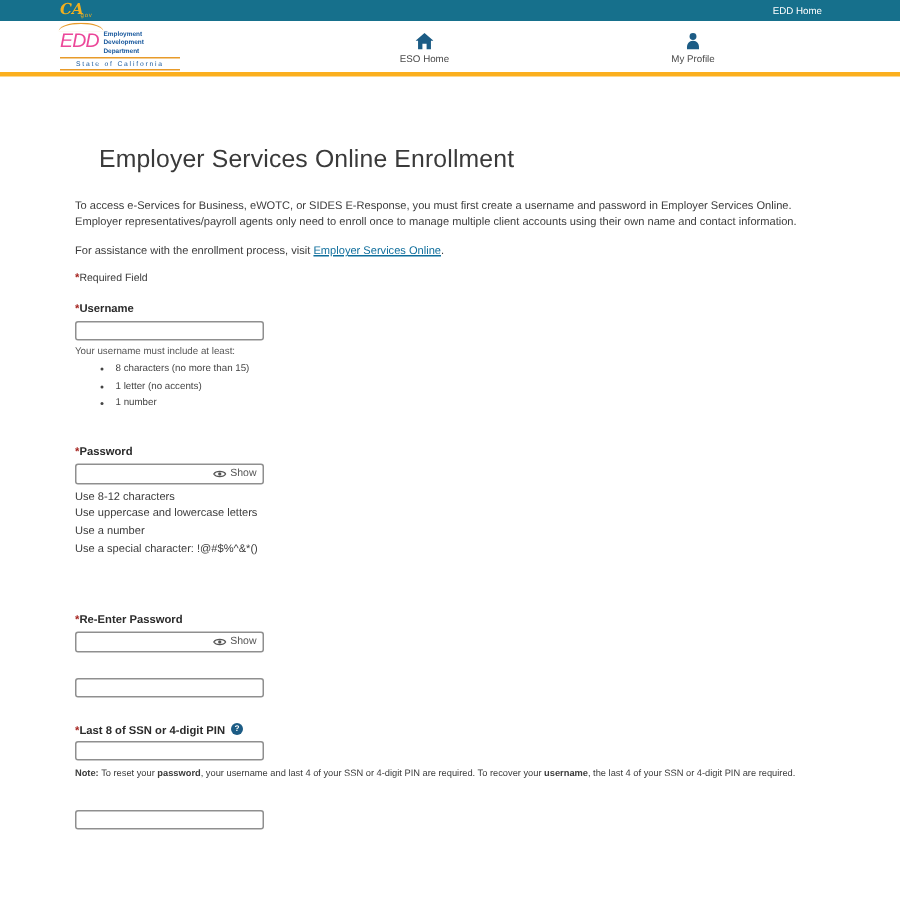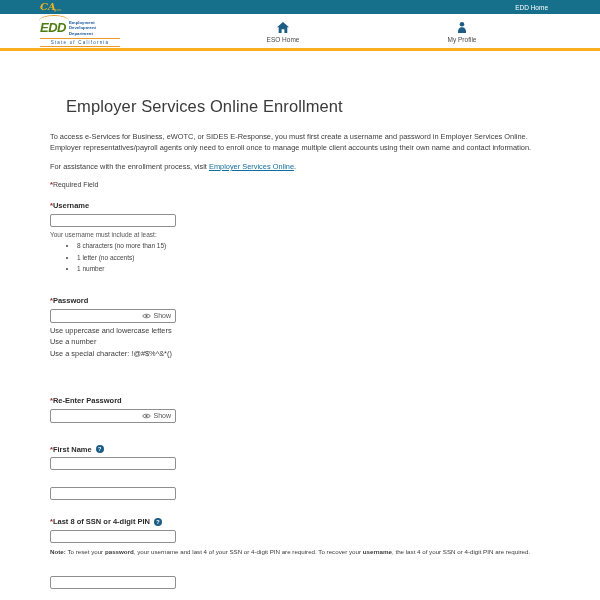--- a/index.html
+++ b/index.html
@@ -30,21 +30,21 @@
     border-bottom:3px solid #FBAF1E;
   }
   .edd-logo { position:absolute; left:40px; top:4px; cursor:pointer; width:80px; }
   .edd-top { display:flex; align-items:flex-end; }
   .edd-acronym-wrap { position:relative; }
   .edd-arc {
     position:absolute; top:-3px; left:-1px; width:30px; height:6px;
     border-top:1.5px solid #E89B2A; border-radius:50% 50% 0 0 / 100% 100% 0 0;
   }
   .edd-acronym {
-    color:#4d7c0f; font-weight:bold; font-style:italic;
+    color:#ec4899; font-weight:normal; font-style:italic;
     font-size:13px; line-height:12px; letter-spacing:-0.5px;
   }
   .edd-dept { margin-left:3px; color:#15569C; font-weight:bold; font-size:4.3px; line-height:1.25; }
   .edd-state {
     margin-top:1.5px; color:#15569C; font-size:4.5px; letter-spacing:1.2px;
     border-top:1px solid #E89B2A; border-bottom:1px solid #E89B2A;
     padding:1px 0; text-align:center; white-space:nowrap;
   }
   .band-nav-item {
     position:absolute; top:7px; width:80px; text-align:center;
@@ -184,20 +184,21 @@
       <input type="password" style="">
       <span class="show-btn">
         <svg width="9" height="6" viewBox="0 0 9 6">
           <path d="M0.5 3 C2 0.7 7 0.7 8.5 3 C7 5.3 2 5.3 0.5 3 Z" fill="none" stroke="#555" stroke-width="0.8"></path>
           <circle cx="4.5" cy="3" r="1.1" fill="#555"></circle>
         </svg>
         <span>Show</span>
       </span>
     </div>
     <div class="pw-rules">
+      <div class="pw-rule">Use 8-12 characters</div>
       <div class="pw-rule">Use uppercase and lowercase letters</div>
       <div class="pw-rule">Use a number</div>
       <div class="pw-rule">Use a special character: !@#$%^&amp;*()</div>
     </div>
   </div>
 
   <div class="g-repassword">
     <div class="fg-label-row">
       <span class="fg-label"><span class="asterisk">*</span><span>Re-Enter Password</span></span>
     </div>
@@ -206,27 +207,20 @@
       <span class="show-btn">
         <svg width="9" height="6" viewBox="0 0 9 6">
           <path d="M0.5 3 C2 0.7 7 0.7 8.5 3 C7 5.3 2 5.3 0.5 3 Z" fill="none" stroke="#555" stroke-width="0.8"></path>
           <circle cx="4.5" cy="3" r="1.1" fill="#555"></circle>
         </svg>
         <span>Show</span>
       </span>
     </div>
   </div>
 
-  <div class="g-firstname">
-    <div class="fg-label-row">
-      <span class="fg-label"><span class="asterisk">*</span><span>First Name</span></span>
-      <span class="help-icon">?</span>
-    </div>
-    <input class="text-input" type="text" style="">
-  </div>
 
   <div class="g-lastname">
     <input class="text-input" type="text" style="">
   </div>
 
   <div class="g-ssn">
     <div class="fg-label-row">
       <span class="fg-label"><span class="asterisk">*</span><span>Last 8 of SSN or 4-digit PIN</span></span>
       <span class="help-icon">?</span>
     </div>

